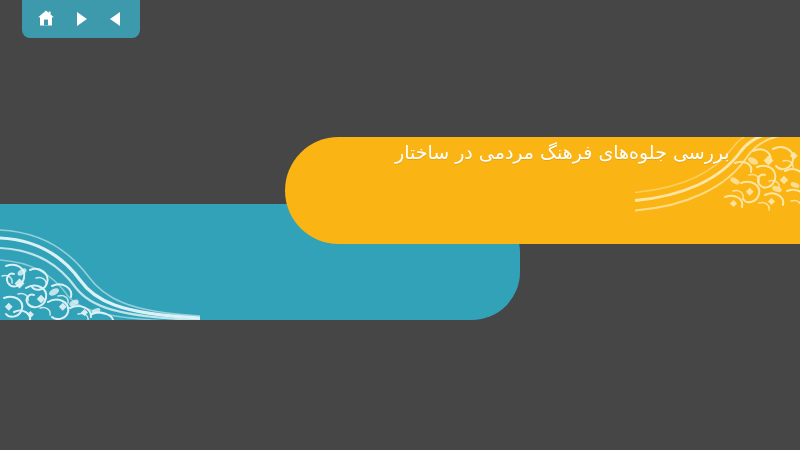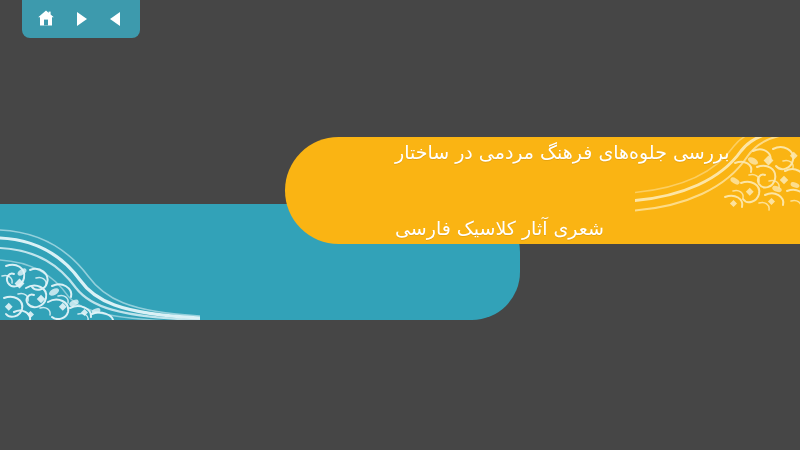--- a/index.html
+++ b/index.html
@@ -34,21 +34,21 @@
     border-radius:56px 0 0 56px;
     overflow:hidden;
     z-index:20;
   }
   .banner-orange .ornament{
     position:absolute;right:0;top:0;width:165px;height:107px;
     pointer-events:none;
   }
   .title-block{
     position:absolute;right:44px;top:0;left:110px;height:107px;
-    display:flex;flex-direction:column;align-items:flex-end;justify-content:space-between;
+    display:flex;flex-direction:column;align-items:flex-end;justify-content:flex-start;
     text-align:right;
     z-index:3;
   }
   .title-line{
     color:#ffffff;
     font-size:19px;
     line-height:1.62;
     font-weight:400;
     letter-spacing:0;
     white-space:nowrap;
@@ -208,18 +208,17 @@
             <ellipse cx="142" cy="52" rx="5" ry="2.7" transform="rotate(22 142 52)"></ellipse>
             <ellipse cx="100" cy="44" rx="5" ry="2.7" transform="rotate(30 100 44)"></ellipse>
             <ellipse cx="160" cy="48" rx="4.6" ry="2.5" transform="rotate(20 160 48)"></ellipse>
           </g>
         </g>
       </svg>
     </span>
 
     <div class="title-block">
       <div class="title-line">بررسی جلوه‌های فرهنگ مردمی در ساختار</div>
-      <div class="title-line">شعری آثار کلاسیک فارسی</div>
     </div>
 
   </div>
 
 </div>
 
 </body></html>

